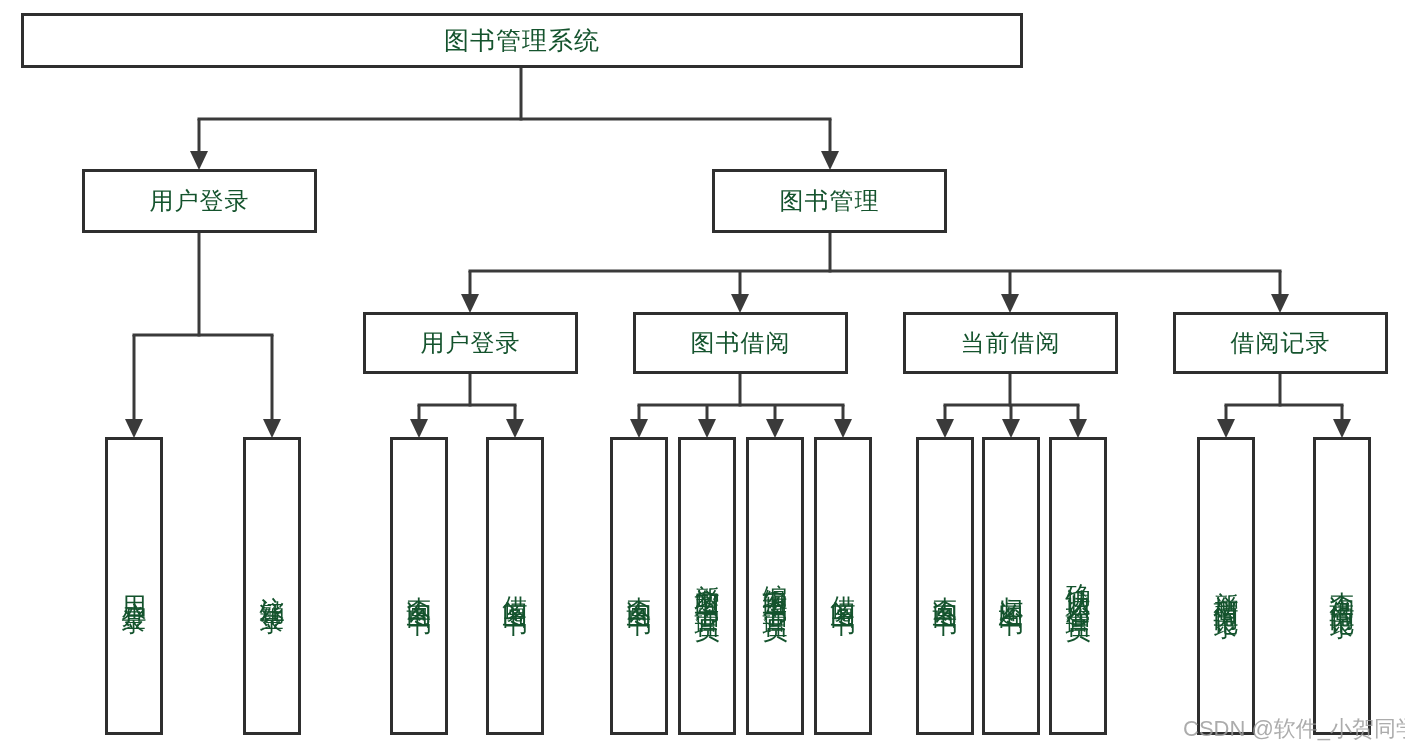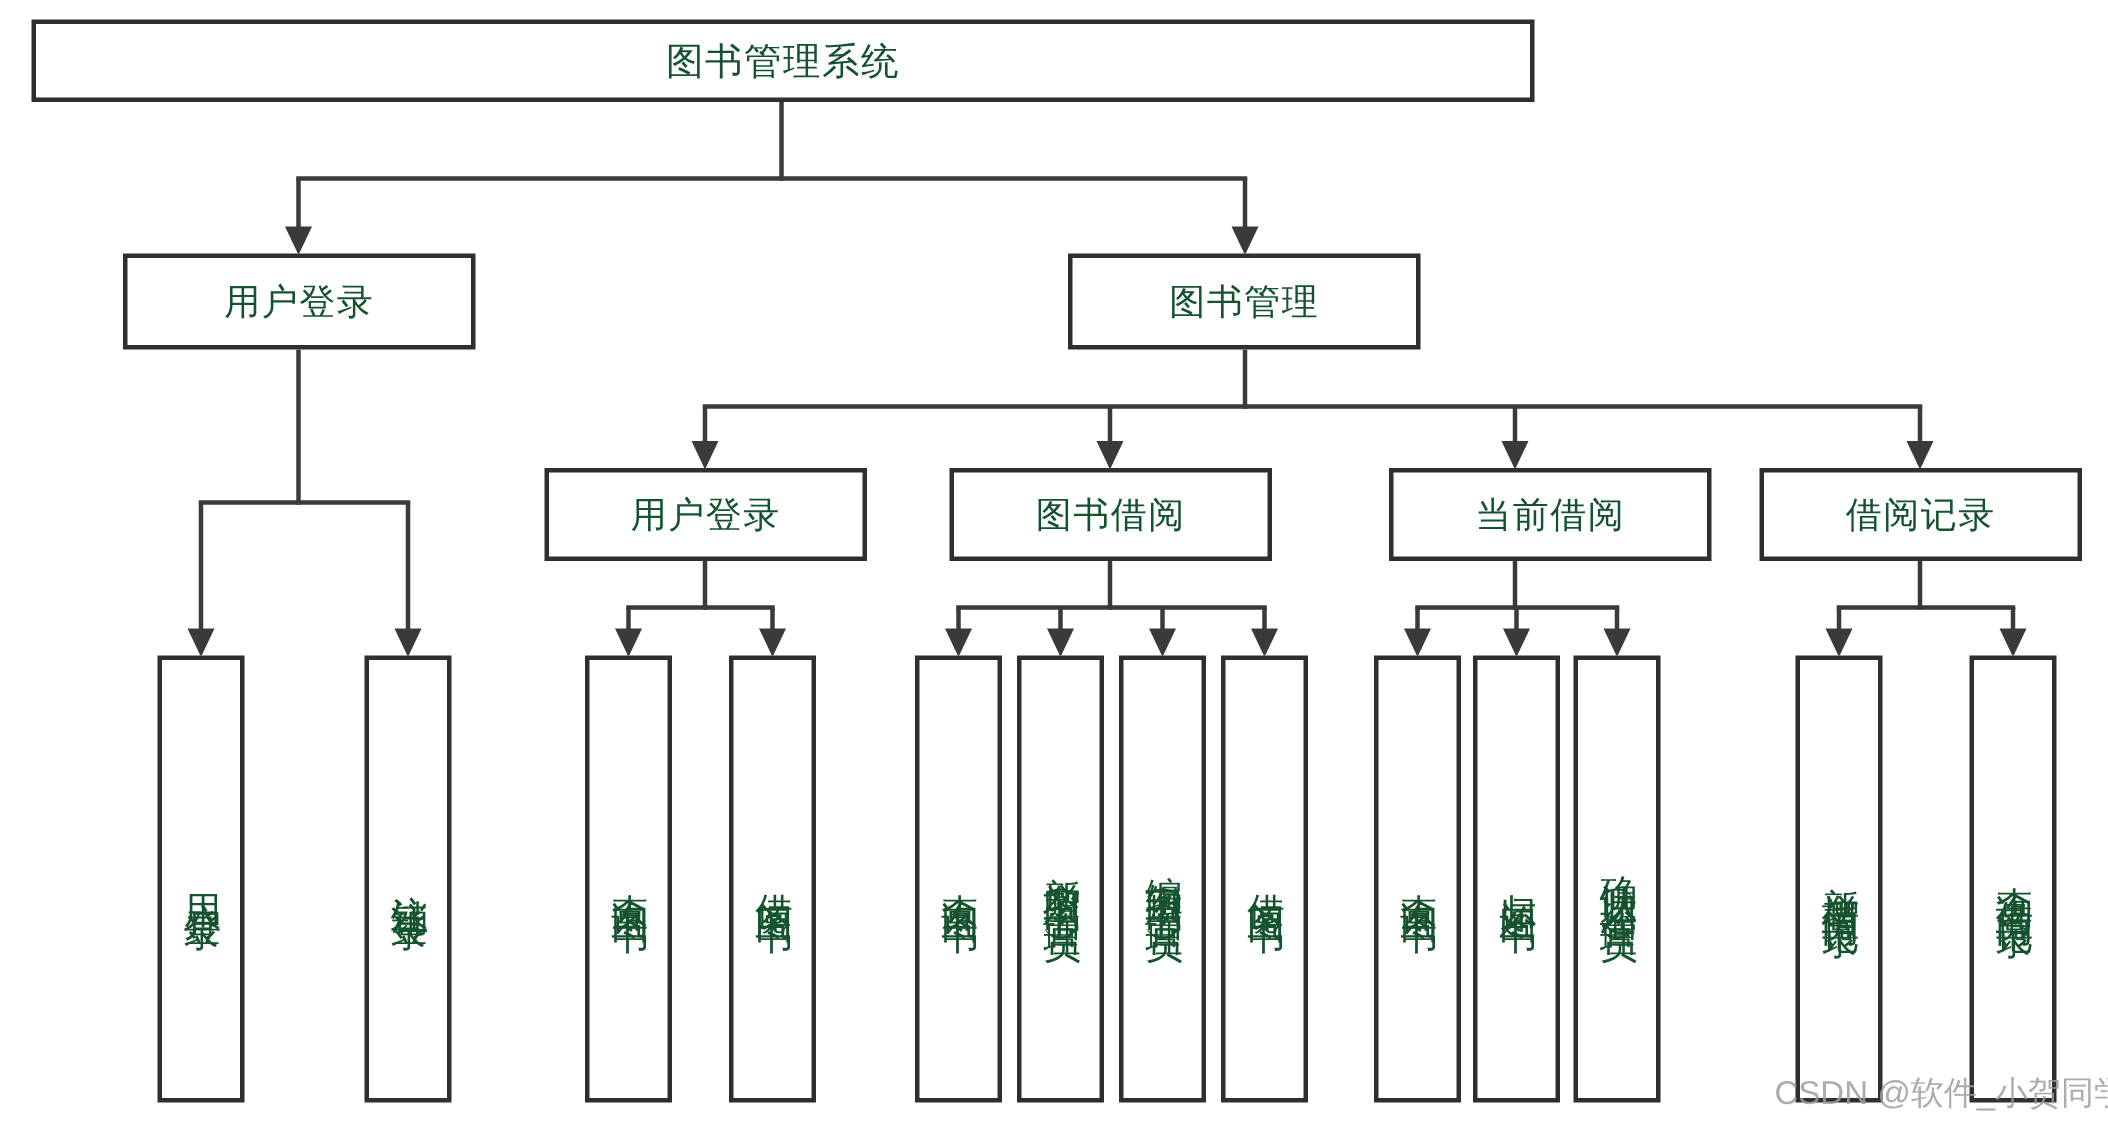--- a/index.html
+++ b/index.html
@@ -135,21 +135,21 @@
     </g>
   </svg>
 
   <div class="box root-box" style="left:21px; top:13px; width:1002px; height:55px;">图书管理系统</div>
 
   <div class="box h-box" style="left:82px; top:169px; width:235px; height:64px;">用户登录</div>
   <div class="box h-box" style="left:712px; top:169px; width:235px; height:64px;text-align:right;">图书管理</div>
 
   <div class="box h-box" style="left:363px; top:312px; width:215px; height:62px;">用户登录</div>
   <div class="box h-box" style="left:633px; top:312px; width:215px; height:62px;font-family:Liberation Serif, serif;">图书借阅</div>
-  <div class="box h-box" style="left:903px; top:312px; width:215px; height:62px;margin-left:23px;">当前借阅</div>
+  <div class="box h-box" style="left:903px; top:312px; width:215px; height:62px;">当前借阅</div>
   <div class="box h-box" style="left:1173px; top:312px; width:215px; height:62px;">借阅记录</div>
 
   <div class="box v-box" style="left:105px; top:437px; width:58px; height:298px;">用户登录</div>
   <div class="box v-box" style="left:243px; top:437px; width:58px; height:298px;">注销登录</div>
 
   <div class="box v-box" style="left:390px; top:437px; width:58px; height:298px;">查询图书</div>
   <div class="box v-box" style="left:486px; top:437px; width:58px; height:298px;">借阅图书</div>
 
   <div class="box v-box" style="left:610px; top:437px; width:58px; height:298px;">查询图书</div>
   <div class="box v-box" style="left:678px; top:437px; width:58px; height:298px;">新增图书（管理员）</div>

